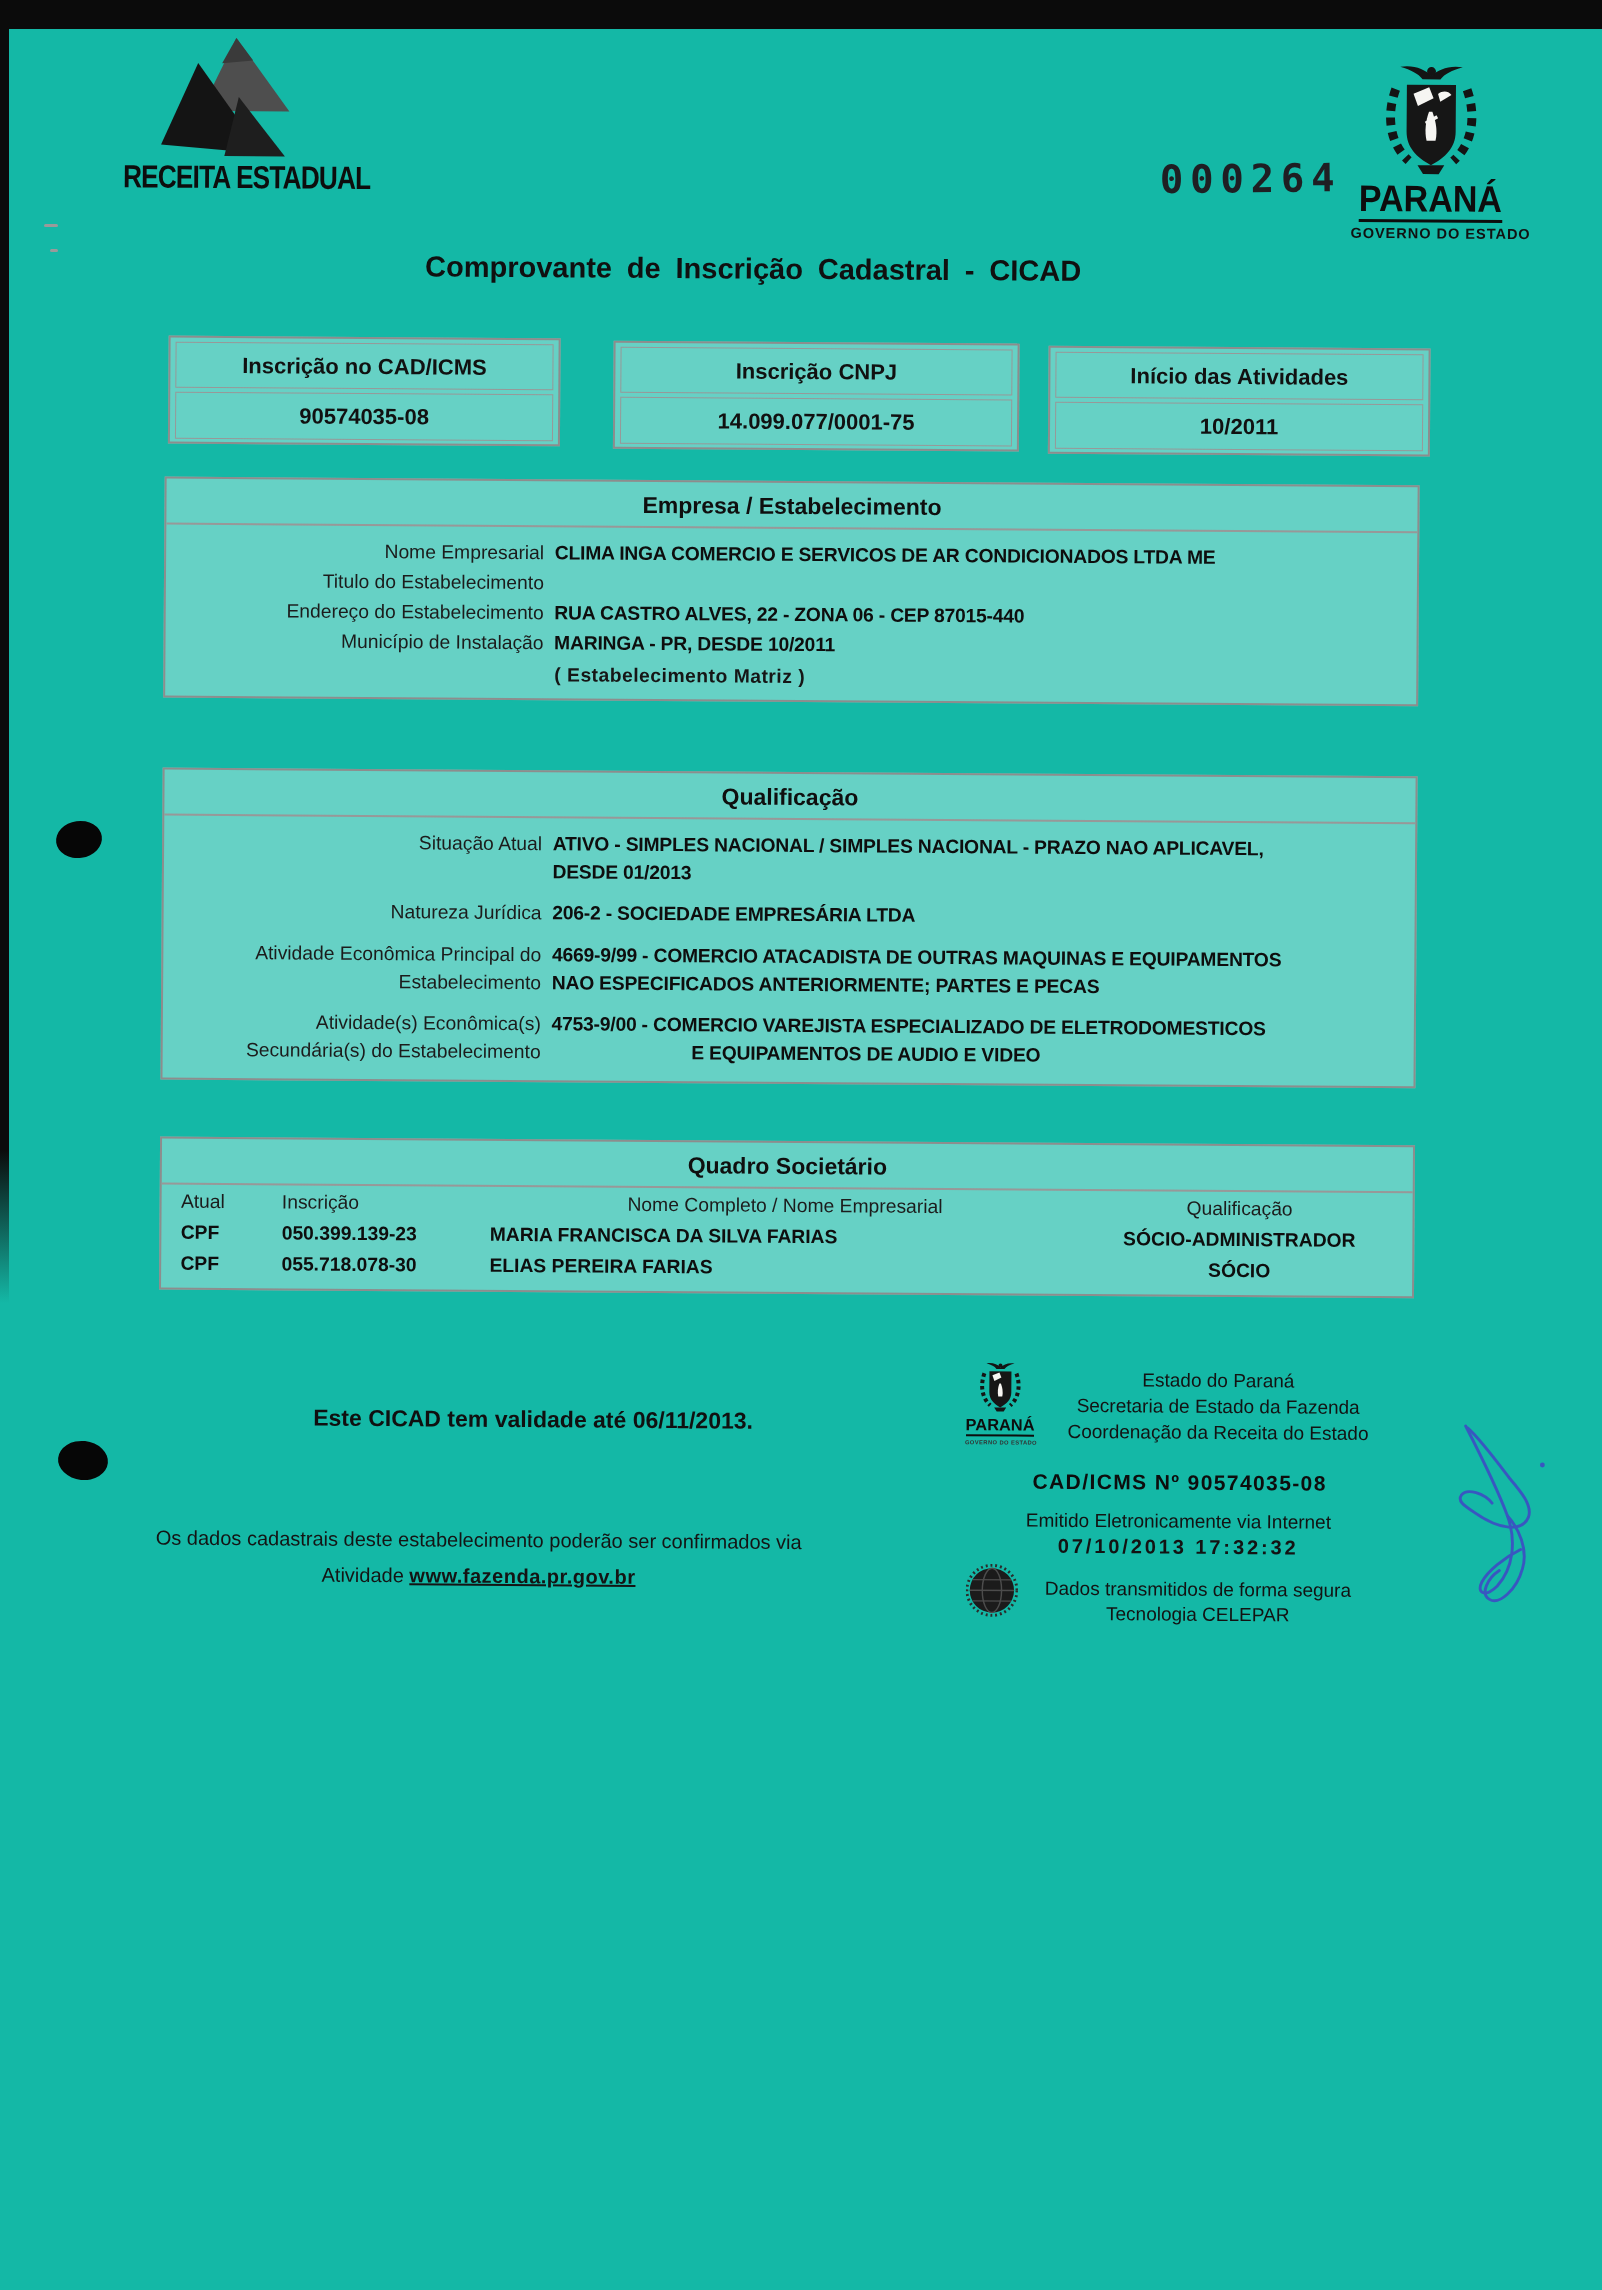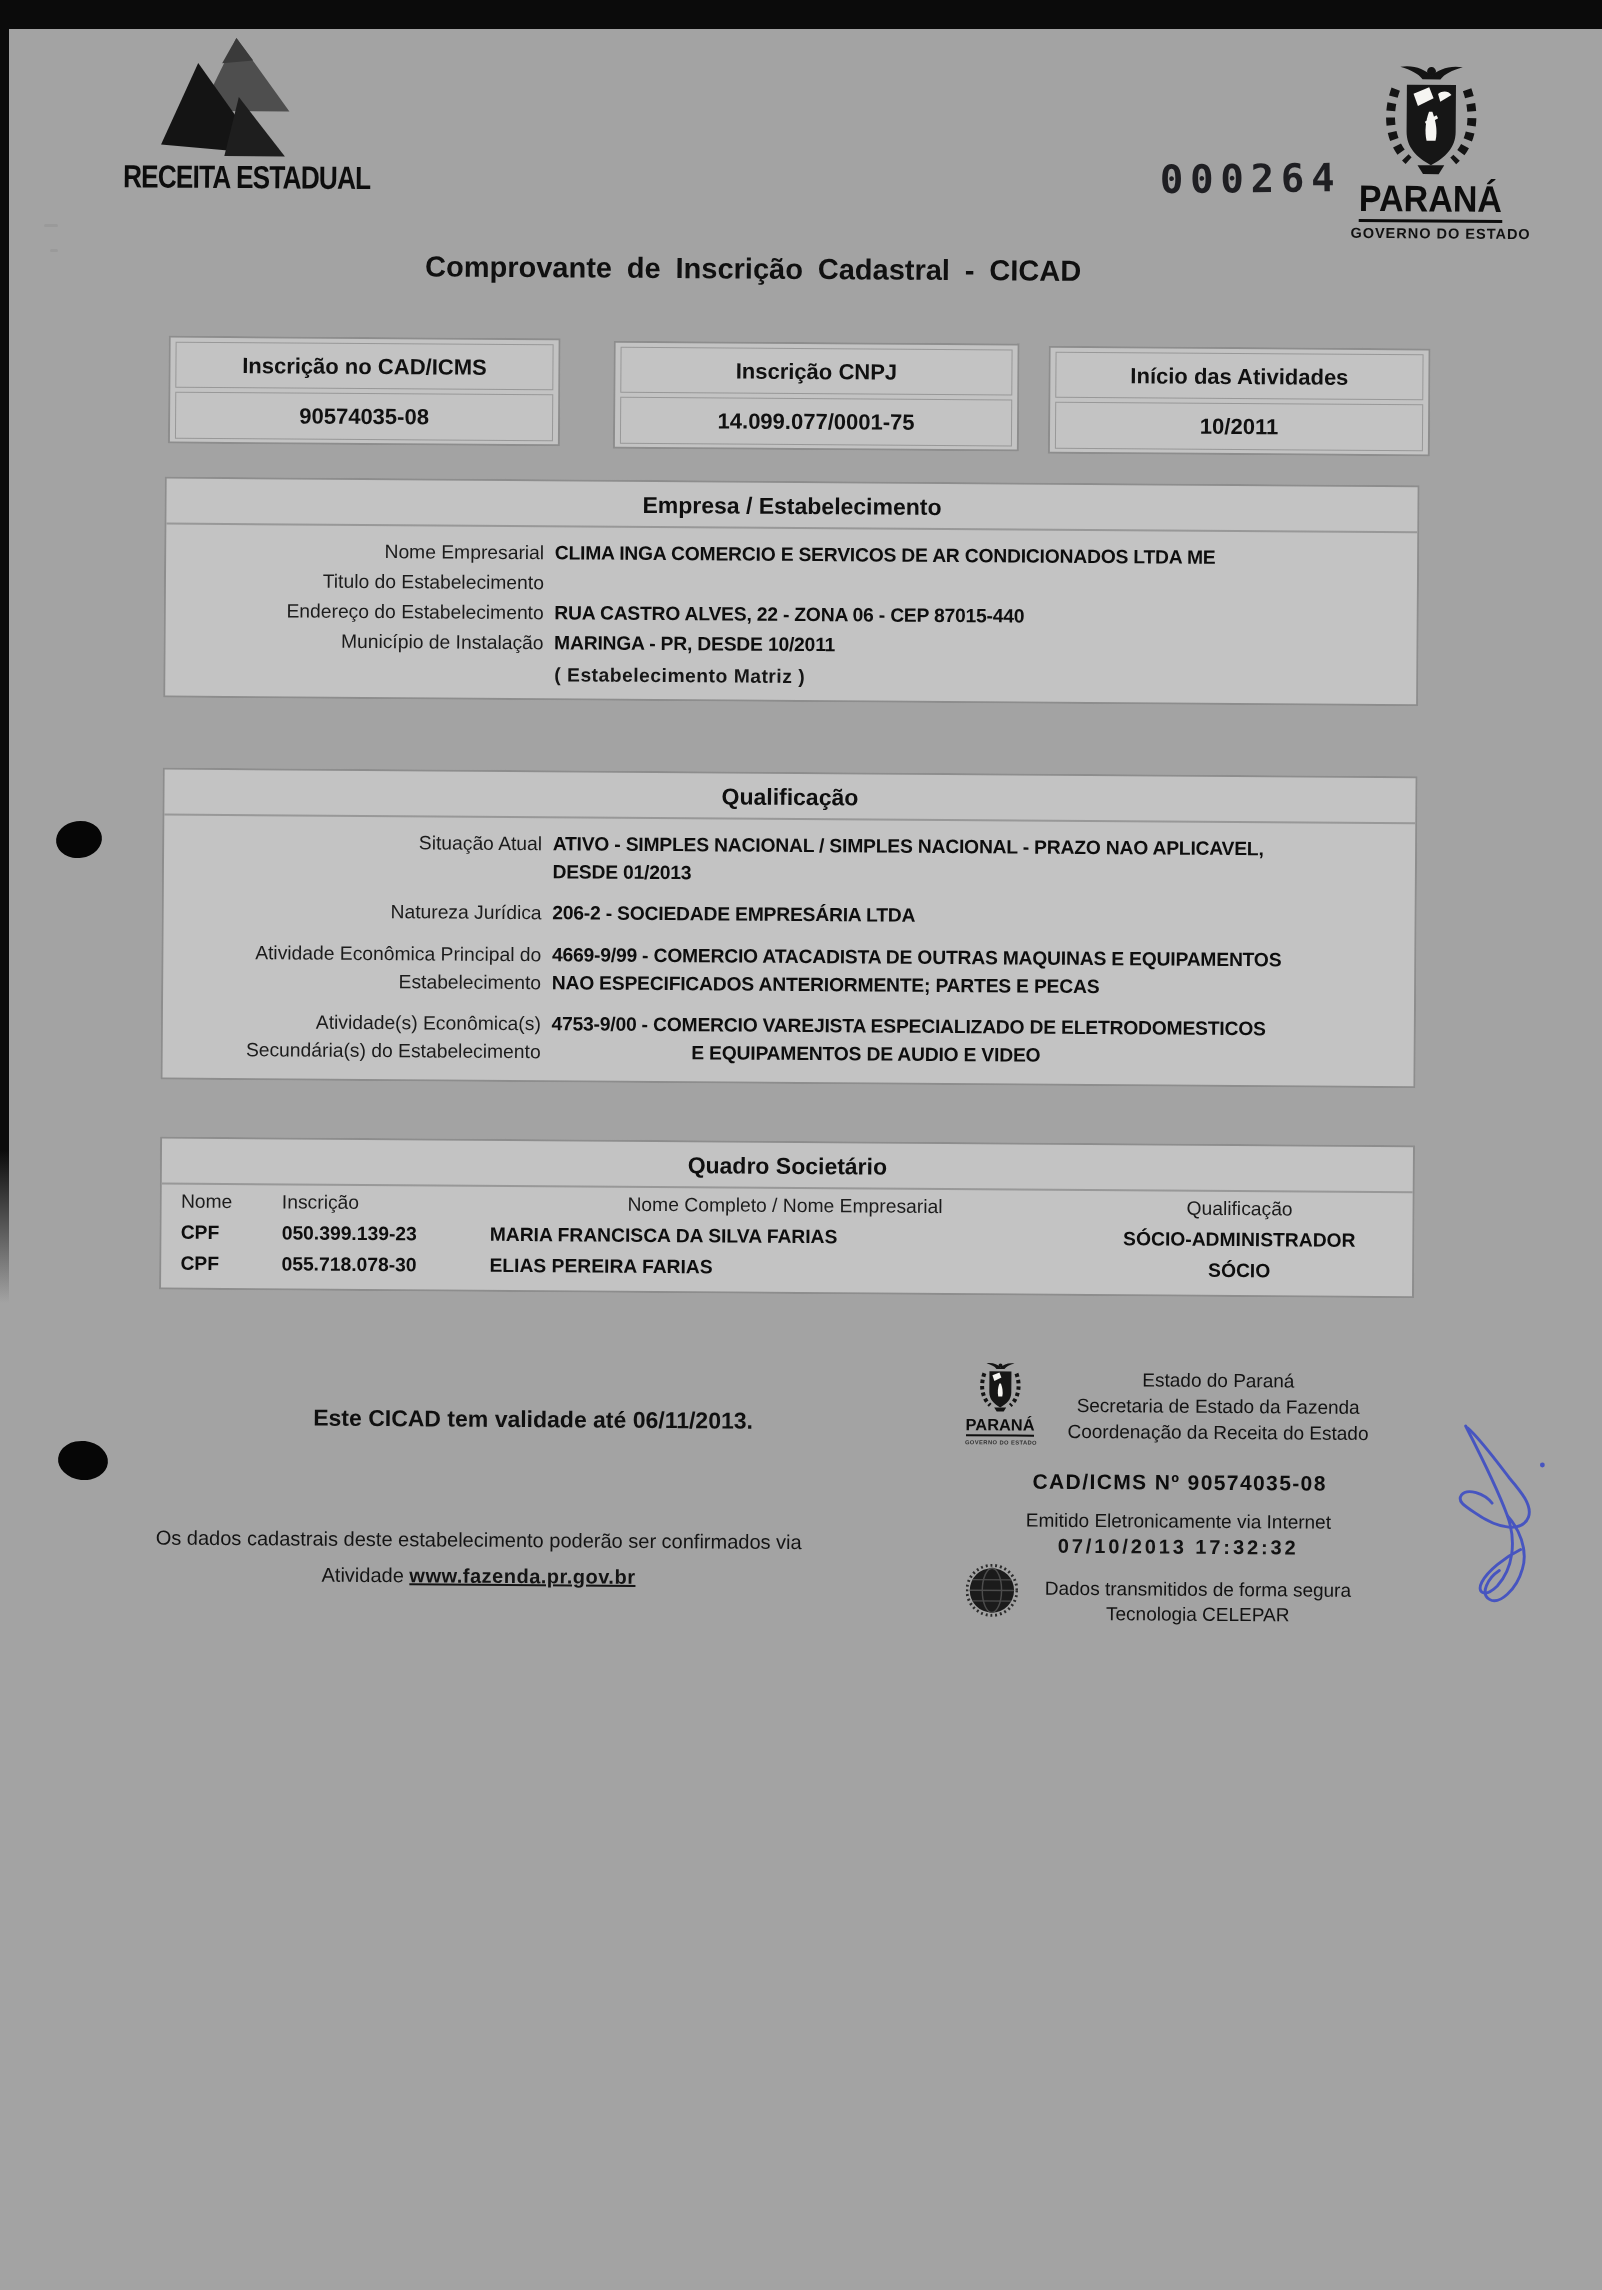--- a/index.html
+++ b/index.html
@@ -1,18 +1,18 @@
 <!DOCTYPE html>
 <html><head>
 <meta charset="utf-8">
 <style>
   html,body { margin:0; padding:0; background:#e8e8e6; }
   .page {
     position:relative; width:1603px; height:2290px;
-    background:#a3a3a3; overflow:hidden;
+    background:#14b8a6; overflow:hidden;
     font-family:"Liberation Sans", sans-serif; color:#161616;
   }
   
   .scan-top-bar { position:absolute; left:0; top:0; width:1603px; height:29px; background:#0b0b0b; }
   .scan-left-strip { position:absolute; left:0; top:29px; width:8.7px; height:1274px;
     background:linear-gradient(to bottom, #0b0b0b 0%, #0b0b0b 88%, rgba(11,11,11,0) 100%); }
   .hole-punch { position:absolute; background:#060606; border-radius:50%; }
   .hp1 { left:56px; top:821px; width:46px; height:37px; transform:rotate(-8deg); }
   .hp2 { left:58px; top:1441px; width:50px; height:39px; transform:rotate(6deg); }
   .scan-smudge { position:absolute; background:#9a9a9a; border-radius:1.9px; }
@@ -219,21 +219,21 @@
             <div class="indent2">E EQUIPAMENTOS DE AUDIO E VIDEO</div>
           </div>
         </div>
       </div>
     </div>
 
     <div class="dbox" style="left:166px; top:1141px; width:1255px;">
       <div class="sec-head">Quadro Societário</div>
       <div class="qs-table">
         <div class="qs-row qs-head">
-          <div class="qs-c1">Nome</div>
+          <div class="qs-c1">Atual</div>
           <div class="qs-c2">Inscrição</div>
           <div class="qs-c3">Nome Completo / Nome Empresarial</div>
           <div class="qs-c4">Qualificação</div>
         </div>
         <div class="qs-row qs-val">
           <div class="qs-c1">CPF</div>
           <div class="qs-c2">050.399.139-23</div>
           <div class="qs-c3">MARIA FRANCISCA DA SILVA FARIAS</div>
           <div class="qs-c4">SÓCIO-ADMINISTRADOR</div>
         </div>

